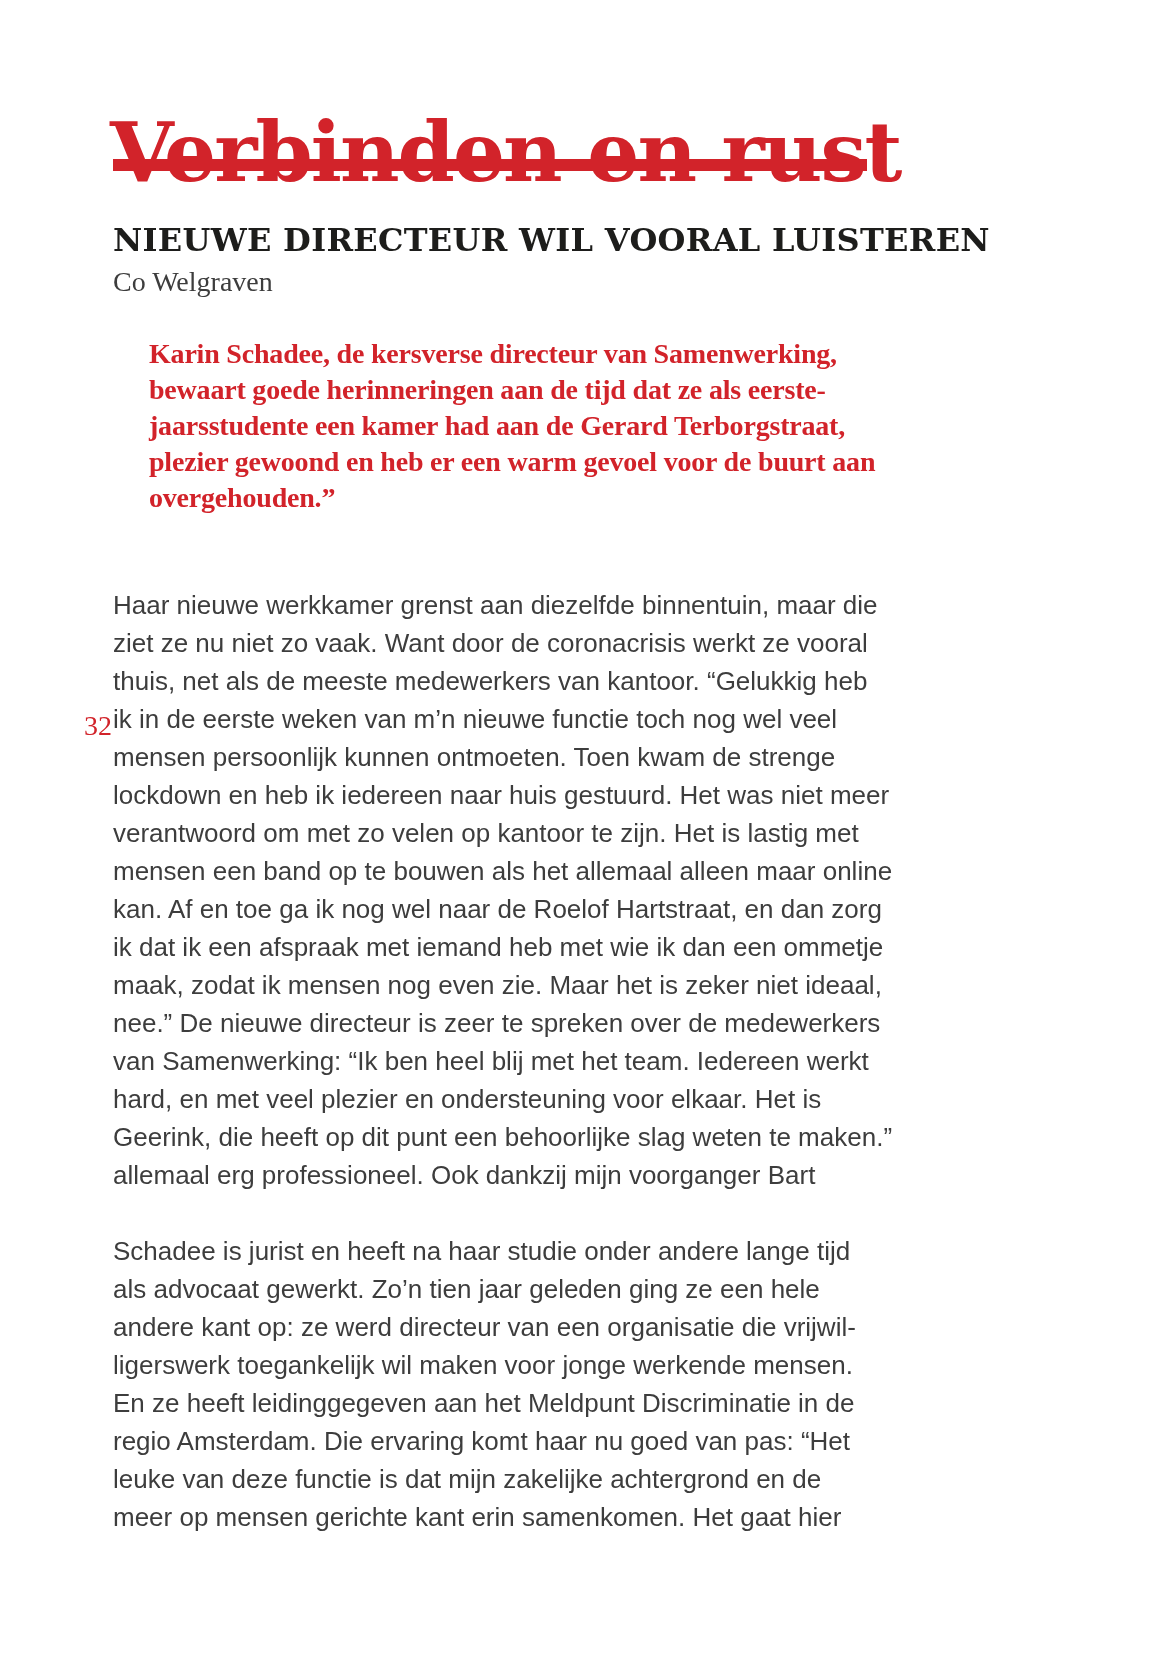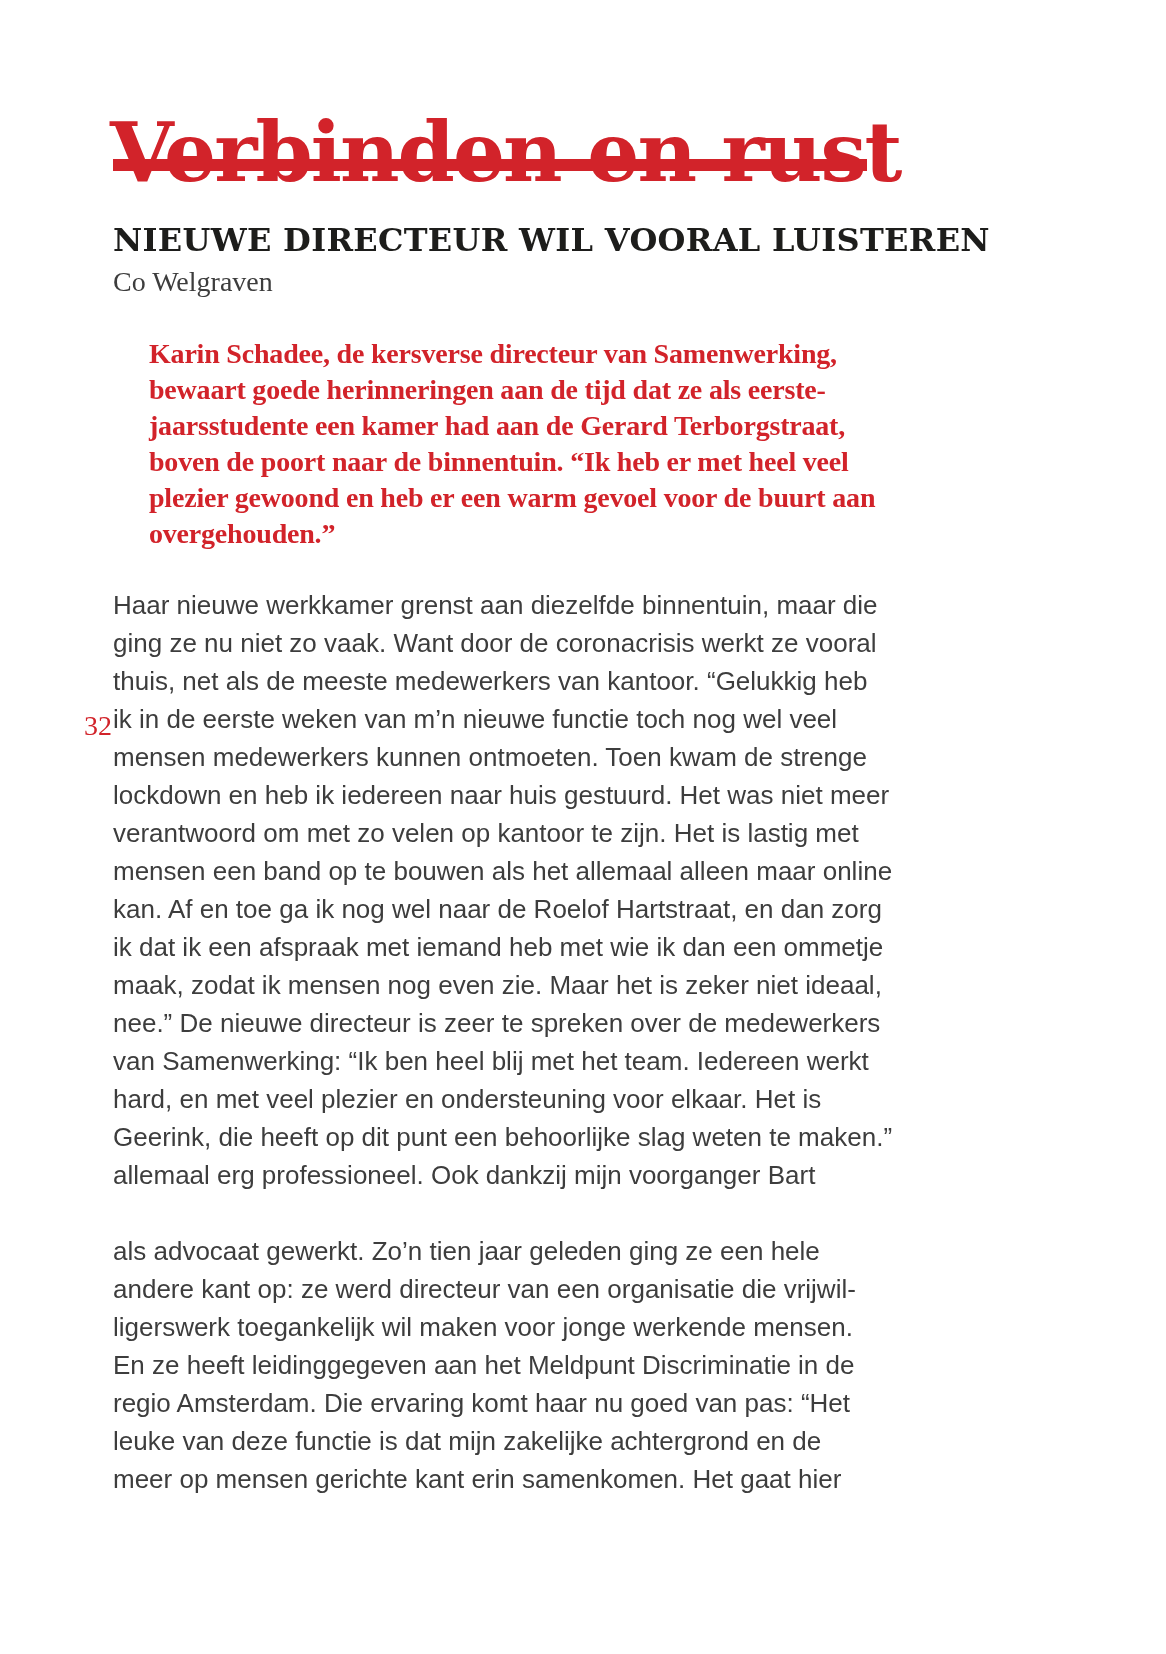--- a/index.html
+++ b/index.html
@@ -106,47 +106,47 @@
   <div class="title-underline"></div>
 
   <h2 class="article-subtitle">NIEUWE DIRECTEUR WIL VOORAL LUISTEREN</h2>
 
   <div class="author-byline">Co Welgraven</div>
 
   <div class="intro-paragraph">
       <div class="line">Karin Schadee, de kersverse directeur van Samenwerking,</div>
       <div class="line">bewaart goede herinneringen aan de tijd dat ze als eerste-</div>
       <div class="line">jaarsstudente een kamer had aan de Gerard Terborgstraat,</div>
-      <div class="line">boven de poort naar de binnentuin. “Ik heb er met heel veel</div>
       <div class="line">plezier gewoond en heb er een warm gevoel voor de buurt aan</div>
       <div class="line">overgehouden.”</div>
     </div>
 
   <div class="page-number">32</div>
 
   <div class="body-text">
       <div class="paragraph">
         <div class="line">Haar nieuwe werkkamer grenst aan diezelfde binnentuin, maar die</div>
-        <div class="line">ging ze nu niet zo vaak. Want door de coronacrisis werkt ze vooral</div>
+        <div class="line">ziet ze nu niet zo vaak. Want door de coronacrisis werkt ze vooral</div>
         <div class="line">thuis, net als de meeste medewerkers van kantoor. “Gelukkig heb</div>
         <div class="line">ik in de eerste weken van m’n nieuwe functie toch nog wel veel</div>
-        <div class="line">mensen medewerkers kunnen ontmoeten. Toen kwam de strenge</div>
+        <div class="line">mensen persoonlijk kunnen ontmoeten. Toen kwam de strenge</div>
         <div class="line">lockdown en heb ik iedereen naar huis gestuurd. Het was niet meer</div>
         <div class="line">verantwoord om met zo velen op kantoor te zijn. Het is lastig met</div>
         <div class="line">mensen een band op te bouwen als het allemaal alleen maar online</div>
         <div class="line">kan. Af en toe ga ik nog wel naar de Roelof Hartstraat, en dan zorg</div>
         <div class="line">ik dat ik een afspraak met iemand heb met wie ik dan een ommetje</div>
         <div class="line">maak, zodat ik mensen nog even zie. Maar het is zeker niet ideaal,</div>
         <div class="line">nee.” De nieuwe directeur is zeer te spreken over de medewerkers</div>
         <div class="line">van Samenwerking: “Ik ben heel blij met het team. Iedereen werkt</div>
         <div class="line">hard, en met veel plezier en ondersteuning voor elkaar. Het is</div>
         <div class="line">Geerink, die heeft op dit punt een behoorlijke slag weten te maken.”</div>
         <div class="line">allemaal erg professioneel. Ook dankzij mijn voorganger Bart</div>
       </div>
       <div class="paragraph">
+        <div class="line">Schadee is jurist en heeft na haar studie onder andere lange tijd</div>
         <div class="line">als advocaat gewerkt. Zo’n tien jaar geleden ging ze een hele</div>
         <div class="line">andere kant op: ze werd directeur van een organisatie die vrijwil-</div>
         <div class="line">ligerswerk toegankelijk wil maken voor jonge werkende mensen.</div>
         <div class="line">En ze heeft leidinggegeven aan het Meldpunt Discriminatie in de</div>
         <div class="line">regio Amsterdam. Die ervaring komt haar nu goed van pas: “Het</div>
         <div class="line">leuke van deze functie is dat mijn zakelijke achtergrond en de</div>
         <div class="line">meer op mensen gerichte kant erin samenkomen. Het gaat hier</div>
       </div>
     </div>
 

